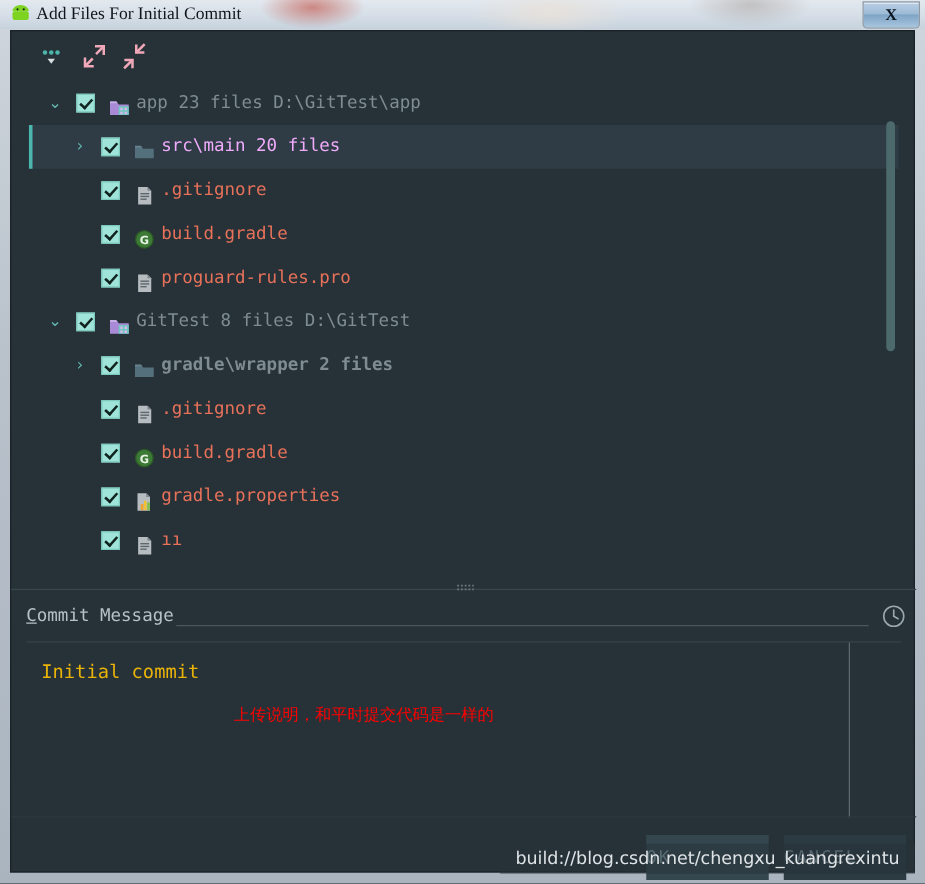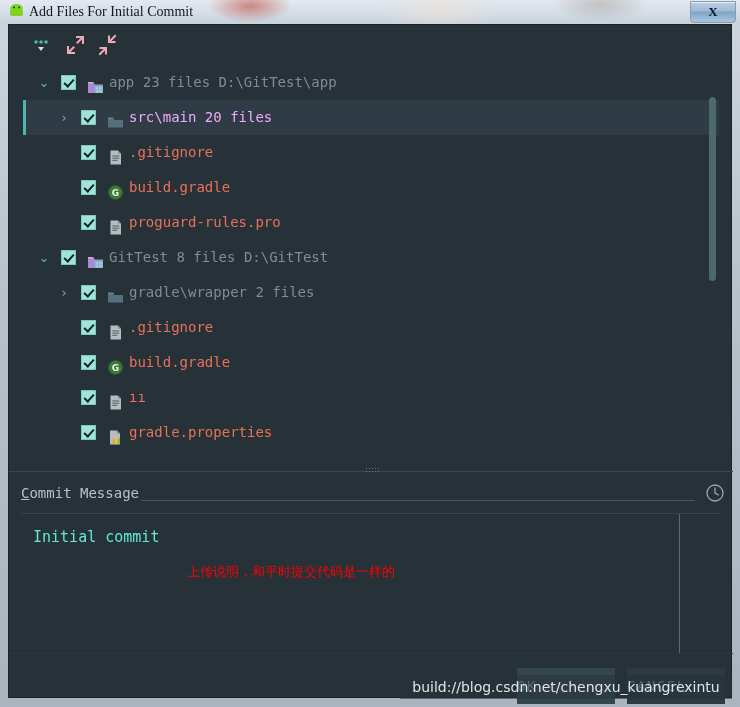--- a/index.html
+++ b/index.html
@@ -119,21 +119,21 @@
   #cm-label .mn{text-decoration:underline;}
   #cm-rule{position:absolute;left:132px;top:21px;right:38px;height:1px;background:#4a565d;}
   #history-icon{position:absolute;right:8px;top:4px;width:20px;height:20px;cursor:pointer;}
 
   
   #cm-editor{
     position:absolute;left:12px;top:488px;width:700px;height:140px;
     background:#263238;border-top:1px solid #36434a;box-sizing:border-box;
   }
   #cm-text{
-    position:absolute;left:12px;top:14px;font-size:15px;color:#5eead4;
+    position:absolute;left:12px;top:14px;font-size:15px;color:#eab308;
     white-space:pre;cursor:text;
   }
   #cm-margin{position:absolute;left:658px;top:0;width:1px;height:140px;background:#5d676c;}
   #cm-annotation{
     position:absolute;left:178px;top:506px;font-size:13px;color:#ff0000;
     font-family:"DejaVu Sans","Liberation Sans",sans-serif;white-space:nowrap;margin-top:32px;
   }
 
   
   #bottom{position:absolute;left:0;top:628px;width:724px;height:46px;border-top:1px solid #2d383e;}
@@ -279,21 +279,21 @@
               </svg></div>
             <div class="label" style="left: 86px;"><span class="c-grey">GitTest</span><span class="c-grey">  8 files</span><span class="c-grey">  D:\GitTest</span></div>
           </div>
           <div class="row">
             <div class="twisty" style="left: 34px;">›</div>
             <div class="cbx" style="left: 58px;"></div>
             <div class="ficon" style="left: 84px;"><svg viewBox="0 0 17 17" width="17" height="17">
                 <path d="M1 4.5 L6.2 4.5 L7.6 6 L16 6 L16 13.5 L1 13.5 Z" fill="#53707c"></path>
                 <path d="M1 3.5 L5.8 3.5 L7 5 L1 5 Z" fill="#67838f"></path>
               </svg></div>
-            <div class="label" style="left: 106px;"><span class="c-grey">gradle\wrapper</span><span class="c-grey">  2 files</span></div>
+            <div class="label" style="left: 106px; font-weight: bold;"><span class="c-grey">gradle\wrapper</span><span class="c-grey">  2 files</span></div>
           </div>
           <div class="row">
             <div class="cbx" style="left: 58px;"></div>
             <div class="ficon" style="left: 84px;"><svg viewBox="0 0 17 17" width="17" height="17">
                 <path d="M3.5 1.5 L11 1.5 L14 4.6 L14 15.5 L3.5 15.5 Z" fill="#b6bcc0"></path>
                 <path d="M11 1.5 L14 4.6 L11 4.6 Z" fill="#7e868c"></path>
                 <rect x="5.3" y="6.4" width="7" height="1.1" fill="#5e666b"></rect>
                 <rect x="5.3" y="8.6" width="7" height="1.1" fill="#5e666b"></rect>
                 <rect x="5.3" y="10.8" width="5" height="1.1" fill="#5e666b"></rect>
               </svg></div>
@@ -304,38 +304,38 @@
             <div class="ficon" style="left: 84px;"><svg viewBox="0 0 17 17" width="17" height="17">
                 <circle cx="8.5" cy="8.5" r="7" fill="#3d7a36"></circle>
                 <circle cx="8.5" cy="8.5" r="7" fill="none" stroke="#2c5a27" stroke-width="1"></circle>
                 <text x="8.5" y="12.2" font-family="DejaVu Sans, sans-serif" font-size="9" font-weight="bold" fill="#e6f3e4" text-anchor="middle">G</text>
               </svg></div>
             <div class="label" style="left: 106px;"><span class="c-salmon">build.gradle</span></div>
           </div>
           <div class="row">
             <div class="cbx" style="left: 58px;"></div>
             <div class="ficon" style="left: 84px;"><svg viewBox="0 0 17 17" width="17" height="17">
+                <path d="M3 1.5 L10 1.5 L13 4.6 L13 15.5 L3 15.5 Z" fill="#b6bcc0"></path>
+                <path d="M10 1.5 L13 4.6 L10 4.6 Z" fill="#7e868c"></path>
+                <rect x="5.6" y="10.2" width="2.1" height="5" fill="#f0a22e"></rect>
+                <rect x="8.2" y="7.6" width="2.1" height="7.6" fill="#f4c033"></rect>
+                <rect x="10.8" y="9" width="2.1" height="6.2" fill="#7fbf4d"></rect>
+              </svg></div>
+            <div class="label" style="left: 106px;"><span class="c-salmon">gradle.properties</span></div>
+          </div>
+          <div class="row">
+            <div class="cbx" style="left: 58px;"></div>
+            <div class="ficon" style="left: 84px;"><svg viewBox="0 0 17 17" width="17" height="17">
                 <path d="M3.5 1.5 L11 1.5 L14 4.6 L14 15.5 L3.5 15.5 Z" fill="#b6bcc0"></path>
                 <path d="M11 1.5 L14 4.6 L11 4.6 Z" fill="#7e868c"></path>
                 <rect x="5.3" y="6.4" width="7" height="1.1" fill="#5e666b"></rect>
                 <rect x="5.3" y="8.6" width="7" height="1.1" fill="#5e666b"></rect>
                 <rect x="5.3" y="10.8" width="5" height="1.1" fill="#5e666b"></rect>
               </svg></div>
             <div class="label" style="left: 106px;"><span class="c-salmon">ıı</span></div>
-          </div>
-          <div class="row">
-            <div class="cbx" style="left: 58px;"></div>
-            <div class="ficon" style="left: 84px;"><svg viewBox="0 0 17 17" width="17" height="17">
-                <path d="M3 1.5 L10 1.5 L13 4.6 L13 15.5 L3 15.5 Z" fill="#b6bcc0"></path>
-                <path d="M10 1.5 L13 4.6 L10 4.6 Z" fill="#7e868c"></path>
-                <rect x="5.6" y="10.2" width="2.1" height="5" fill="#f0a22e"></rect>
-                <rect x="8.2" y="7.6" width="2.1" height="7.6" fill="#f4c033"></rect>
-                <rect x="10.8" y="9" width="2.1" height="6.2" fill="#7fbf4d"></rect>
-              </svg></div>
-            <div class="label" style="left: 106px;"><span class="c-salmon">gradle.properties</span></div>
           </div>
         </div>
       <div id="tree-scroll">
         <div id="tree-thumb"></div>
       </div>
     </div>
 
     <div id="splitter">
       <div id="splitter-line"></div>
       <div id="splitter-grip"></div>

